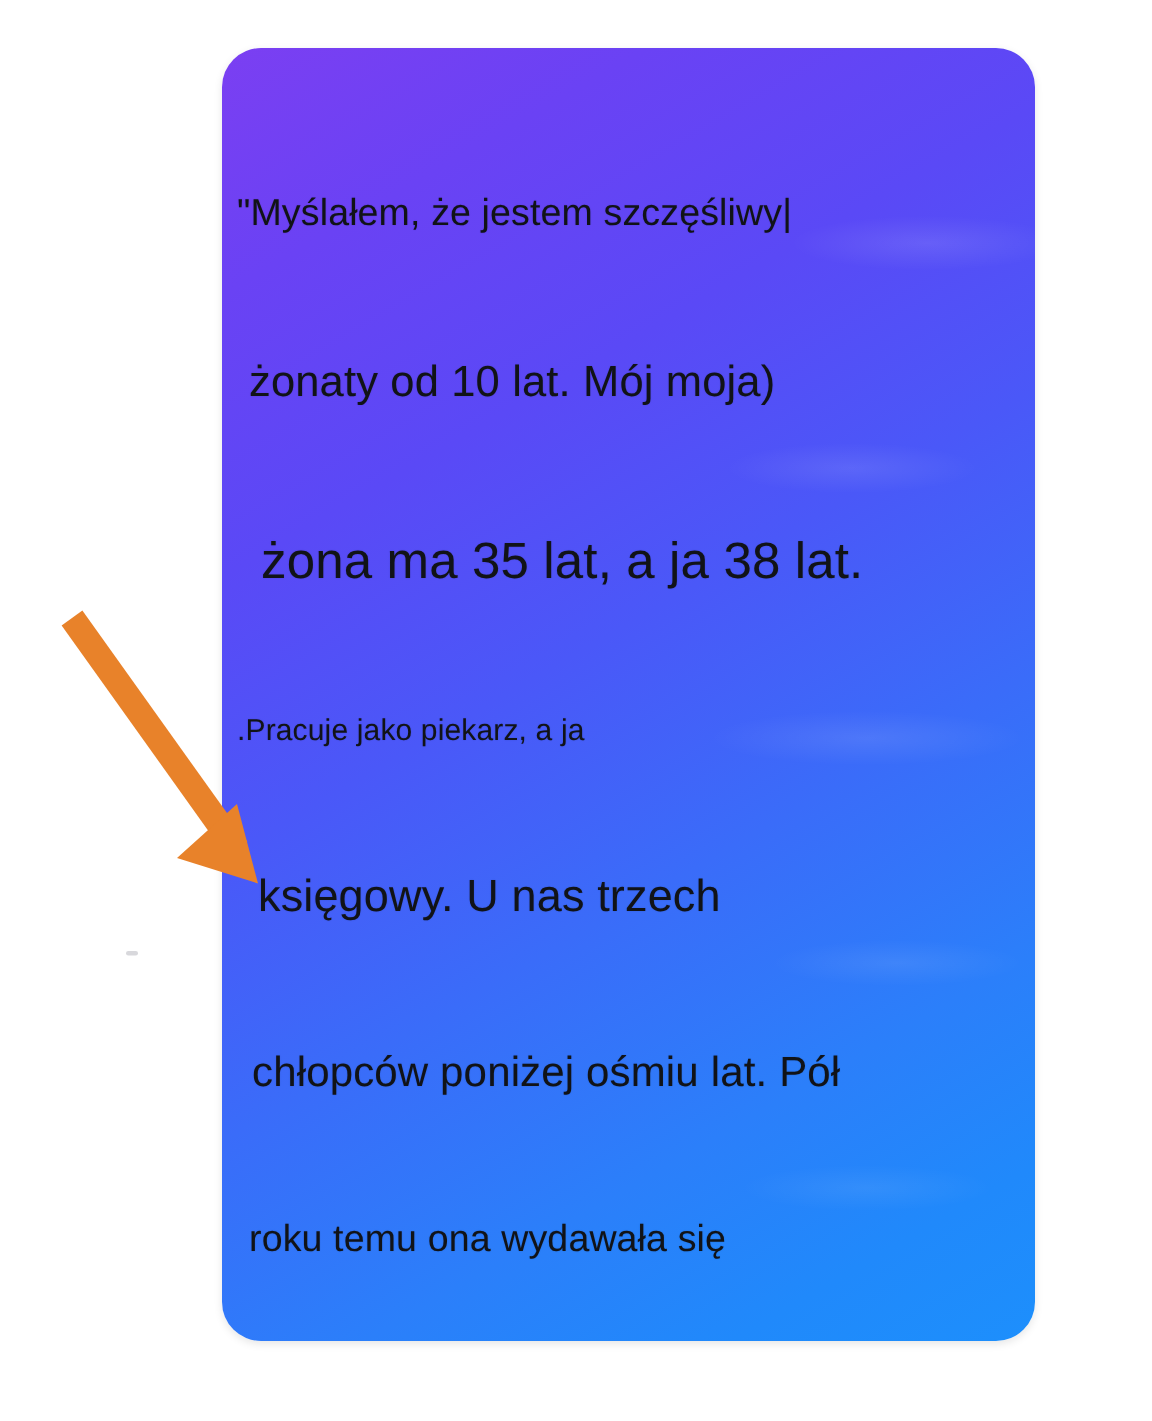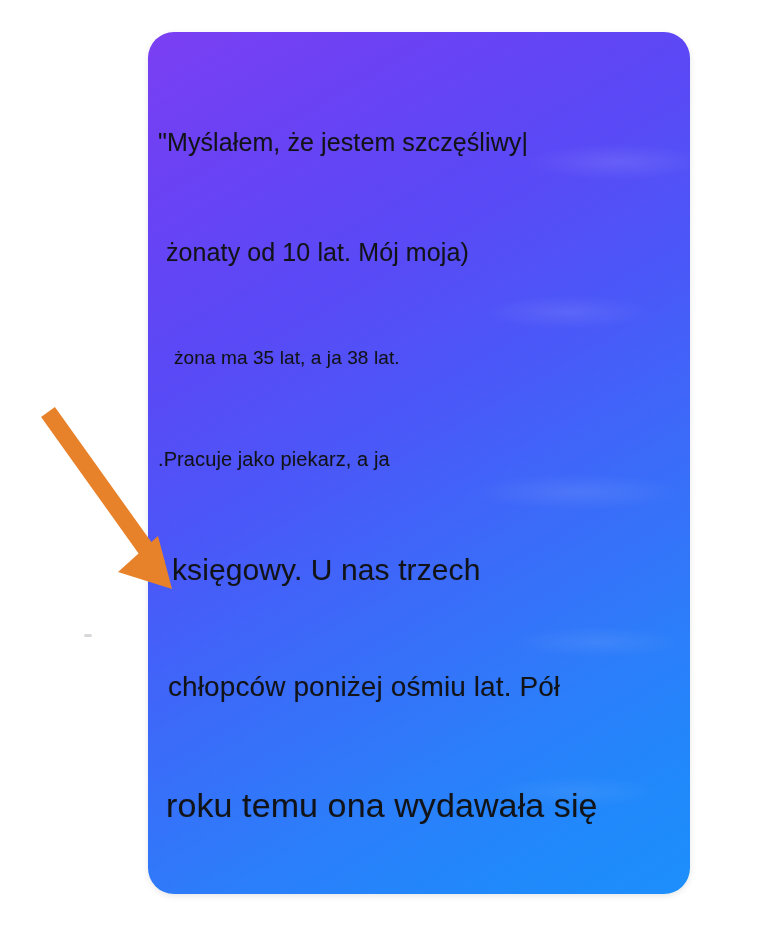--- a/index.html
+++ b/index.html
@@ -68,26 +68,26 @@
     white-space: pre-wrap;
     text-shadow: 0 0 1px rgba(0,0,0,0.18);
   }
 
   .line {
     display: block;
     white-space: pre;
   }
   
   .line:nth-child(1)  { margin-left: 2px;  font-size: 25px; }
-  .line:nth-child(2)  { margin-left: 10px; font-size: 25px; }
-  .line:nth-child(3)  { margin-left: 18px; font-size: 19px; }
+  .line:nth-child(2)  { margin-left: 10px; font-size: 29px; }
+  .line:nth-child(3)  { margin-left: 18px; font-size: 34px; }
   .line:nth-child(4)  { margin-left: 2px;  font-size: 20px; }
   .line:nth-child(5)  { margin-left: 16px; font-size: 30px; }
   .line:nth-child(6)  { margin-left: 12px; font-size: 28px; }
-  .line:nth-child(7)  { margin-left: 10px; font-size: 34px; }
+  .line:nth-child(7)  { margin-left: 10px; font-size: 25px; }
   .line:nth-child(8)  { margin-left: 0px;  font-size: 25px; }
   .line:nth-child(9)  { margin-left: 12px; font-size: 25px; }
   .line:nth-child(10) { margin-left: 8px;  font-size: 25px; }
   .line:nth-child(11) { margin-left: 0px;  font-size: 25px; }
   .line:nth-child(12) { margin-left: 10px; font-size: 25px; }
   .line:nth-child(13) { margin-left: 2px;  font-size: 25px; }
   .line:nth-child(14) { margin-left: 12px; font-size: 25px; }
   .line:nth-child(15) { margin-left: 6px;  font-size: 26px; }
   .line:nth-child(16) { margin-left: 12px; font-size: 25px; }
   .line:nth-child(17) { margin-left: 6px;  font-size: 22px; }

